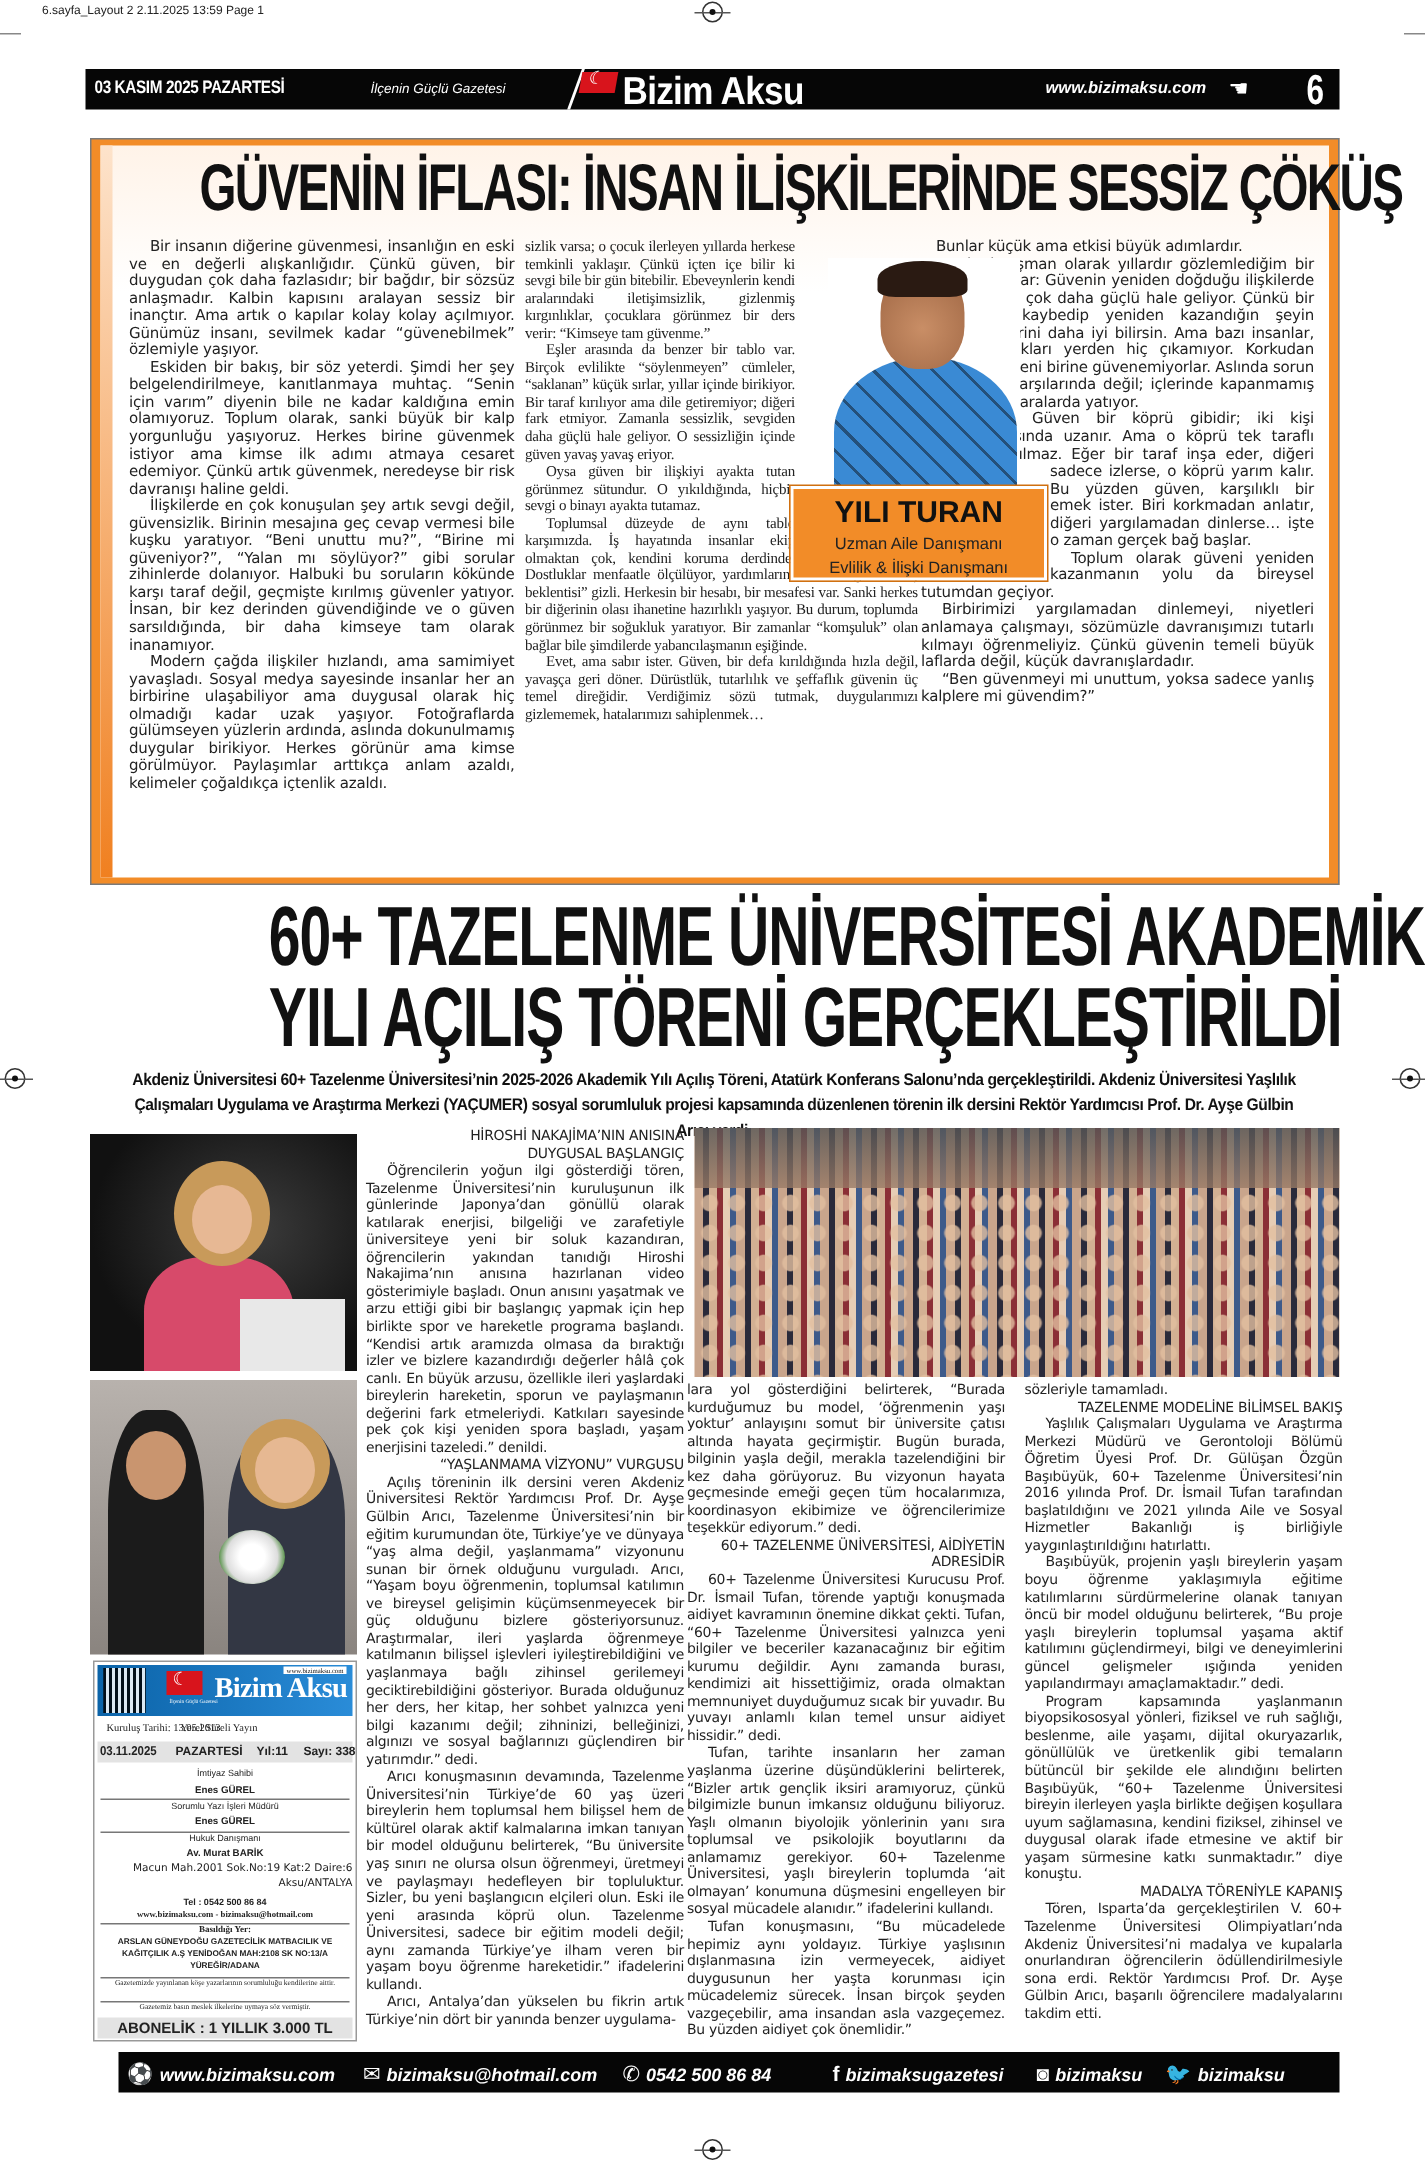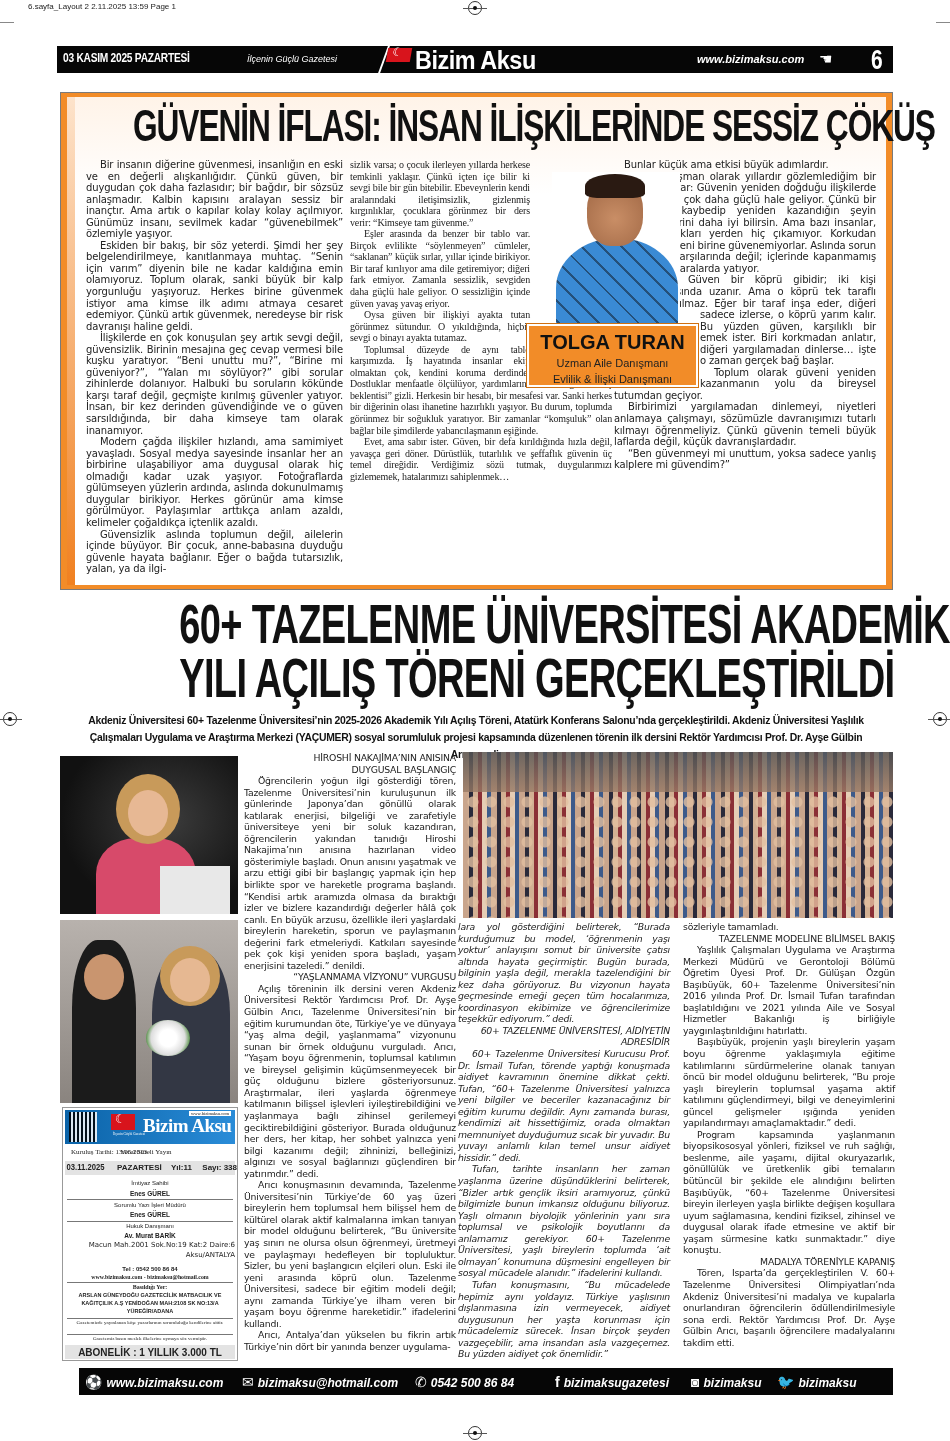--- a/index.html
+++ b/index.html
@@ -114,21 +114,20 @@
     <div class="box1-strip"></div>
   </div>
 </div>
 <div class="h1" style="top:100px;">GÜVENİN İFLASI: İNSAN İLİŞKİLERİNDE SESSİZ ÇÖKÜŞ</div>
 
 <div class="col" style="left:86px; top:159px; width:257px;">
   <p>Bir insanın diğerine güvenmesi, insanlığın en eski ve en değerli alışkanlığıdır. Çünkü güven, bir duygudan çok daha fazlasıdır; bir bağdır, bir sözsüz anlaşmadır. Kalbin kapısını aralayan sessiz bir inançtır. Ama artık o kapılar kolay kolay açılmıyor. Günümüz insanı, sevilmek kadar “güvenebilmek” özlemiyle yaşıyor.</p>
   <p>Eskiden bir bakış, bir söz yeterdi. Şimdi her şey belgelendirilmeye, kanıtlanmaya muhtaç. “Senin için varım” diyenin bile ne kadar kaldığına emin olamıyoruz. Toplum olarak, sanki büyük bir kalp yorgunluğu yaşıyoruz. Herkes birine güvenmek istiyor ama kimse ilk adımı atmaya cesaret edemiyor. Çünkü artık güvenmek, neredeyse bir risk davranışı haline geldi.</p>
   <p>İlişkilerde en çok konuşulan şey artık sevgi değil, güvensizlik. Birinin mesajına geç cevap vermesi bile kuşku yaratıyor. “Beni unuttu mu?”, “Birine mi güveniyor?”, “Yalan mı söylüyor?” gibi sorular zihinlerde dolanıyor. Halbuki bu soruların kökünde karşı taraf değil, geçmişte kırılmış güvenler yatıyor. İnsan, bir kez derinden güvendiğinde ve o güven sarsıldığında, bir daha kimseye tam olarak inanamıyor.</p>
   <p>Modern çağda ilişkiler hızlandı, ama samimiyet yavaşladı. Sosyal medya sayesinde insanlar her an birbirine ulaşabiliyor ama duygusal olarak hiç olmadığı kadar uzak yaşıyor. Fotoğraflarda gülümseyen yüzlerin ardında, aslında dokunulmamış duygular birikiyor. Herkes görünür ama kimse görülmüyor. Paylaşımlar arttıkça anlam azaldı, kelimeler çoğaldıkça içtenlik azaldı.</p>
-  <p>Güvensizlik aslında toplumun değil, ailelerin içinde büyüyor. Bir çocuk, anne-babasına duyduğu güvenle hayata bağlanır. Eğer o bağda tutarsızlık, yalan, ya da ilgi-</p>
 </div>
 
 <div class="col" style="left:350px; top:159px; width:262px;font-family:Liberation Serif, serif;">
   <div style="float:right; width:82px; height:212px; shape-outside: inset(0);"></div>
   <p class="noind">sizlik varsa; o çocuk ilerleyen yıllarda herkese temkinli yaklaşır. Çünkü içten içe bilir ki sevgi bile bir gün bitebilir. Ebeveynlerin kendi aralarındaki iletişimsizlik, gizlenmiş kırgınlıklar, çocuklara görünmez bir ders verir: “Kimseye tam güvenme.”</p>
   <p>Eşler arasında da benzer bir tablo var. Birçok evlilikte “söylenmeyen” cümleler, “saklanan” küçük sırlar, yıllar içinde birikiyor. Bir taraf kırılıyor ama dile getiremiyor; diğeri fark etmiyor. Zamanla sessizlik, sevgiden daha güçlü hale geliyor. O sessizliğin içinde güven yavaş yavaş eriyor.</p>
   <p>Oysa güven bir ilişkiyi ayakta tutan görünmez sütundur. O yıkıldığında, hiçbir sevgi o binayı ayakta tutamaz.</p>
   <p>Toplumsal düzeyde de aynı tablo karşımızda. İş hayatında insanlar ekip olmaktan çok, kendini koruma derdinde. Dostluklar menfaatle ölçülüyor, yardımların ardında “geri dönüş beklentisi” gizli. Herkesin bir hesabı, bir mesafesi var. Sanki herkes bir diğerinin olası ihanetine hazırlıklı yaşıyor. Bu durum, toplumda görünmez bir soğukluk yaratıyor. Bir zamanlar “komşuluk” olan bağlar bile şimdilerde yabancılaşmanın eşiğinde.</p>
   <p>Evet, ama sabır ister. Güven, bir defa kırıldığında hızla değil, yavaşça geri döner. Dürüstlük, tutarlılık ve şeffaflık güvenin üç temel direğidir. Verdiğimiz sözü tutmak, duygularımızı gizlememek, hatalarımızı sahiplenmek…</p>
 </div>
@@ -147,21 +146,21 @@
   <p>Birbirimizi yargılamadan dinlemeyi, niyetleri anlamaya çalışmayı, sözümüzle davranışımızı tutarlı kılmayı öğrenmeliyiz. Çünkü güvenin temeli büyük laflarda değil, küçük davranışlardadır.</p>
   <p>“Ben güvenmeyi mi unuttum, yoksa sadece yanlış kalplere mi güvendim?”</p>
 </div>
 
 <div class="author-photo">
   <div class="body"></div>
   <div class="head"></div>
   <div class="hair"></div>
 </div>
 <div class="author-card">
-  <div class="author-name">TOLGA TURAN</div>
+  <div class="author-name">YILI TURAN</div>
   <div class="author-role" style="top:31px;">Uzman Aile Danışmanı</div>
   <div class="author-role" style="top:47px;">Evlilik &amp; İlişki Danışmanı</div>
 </div>
 
 <div class="h2" style="top:596px;">60+ TAZELENME ÜNİVERSİTESİ AKADEMİK</div>
 <div class="h2" style="top:650px;">YILI AÇILIŞ TÖRENİ GERÇEKLEŞTİRİLDİ</div>
 <div class="lead">Akdeniz Üniversitesi 60+ Tazelenme Üniversitesi’nin 2025-2026 Akademik Yılı Açılış Töreni, Atatürk Konferans Salonu’nda gerçekleştirildi. Akdeniz Üniversitesi Yaşlılık Çalışmaları Uygulama ve Araştırma Merkezi (YAÇUMER) sosyal sorumluluk projesi kapsamında düzenlenen törenin ilk dersini Rektör Yardımcısı Prof. Dr. Ayşe Gülbin Arıcı verdi.</div>
 
 <div class="photo photo-a">
   <div class="woman-body"></div>
@@ -184,21 +183,21 @@
 
 <div class="col2" style="left:244px; top:752px; width:212px;">
   <p class="sub">HİROSHİ NAKAJİMA’NIN ANISINA DUYGUSAL BAŞLANGIÇ</p>
   <p>Öğrencilerin yoğun ilgi gösterdiği tören, Tazelenme Üniversitesi’nin kuruluşunun ilk günlerinde Japonya’dan gönüllü olarak katılarak enerjisi, bilgeliği ve zarafetiyle üniversiteye yeni bir soluk kazandıran, öğrencilerin yakından tanıdığı Hiroshi Nakajima’nın anısına hazırlanan video gösterimiyle başladı. Onun anısını yaşatmak ve arzu ettiği gibi bir başlangıç yapmak için hep birlikte spor ve hareketle programa başlandı. “Kendisi artık aramızda olmasa da bıraktığı izler ve bizlere kazandırdığı değerler hâlâ çok canlı. En büyük arzusu, özellikle ileri yaşlardaki bireylerin hareketin, sporun ve paylaşmanın değerini fark etmeleriydi. Katkıları sayesinde pek çok kişi yeniden spora başladı, yaşam enerjisini tazeledi.” denildi.</p>
   <p class="sub">“YAŞLANMAMA VİZYONU” VURGUSU</p>
   <p>Açılış töreninin ilk dersini veren Akdeniz Üniversitesi Rektör Yardımcısı Prof. Dr. Ayşe Gülbin Arıcı, Tazelenme Üniversitesi’nin bir eğitim kurumundan öte, Türkiye’ye ve dünyaya “yaş alma değil, yaşlanmama” vizyonunu sunan bir örnek olduğunu vurguladı. Arıcı, “Yaşam boyu öğrenmenin, toplumsal katılımın ve bireysel gelişimin küçümsenmeyecek bir güç olduğunu bizlere gösteriyorsunuz. Araştırmalar, ileri yaşlarda öğrenmeye katılmanın bilişsel işlevleri iyileştirebildiğini ve yaşlanmaya bağlı zihinsel gerilemeyi geciktirebildiğini gösteriyor. Burada olduğunuz her ders, her kitap, her sohbet yalnızca yeni bilgi kazanımı değil; zihninizi, belleğinizi, algınızı ve sosyal bağlarınızı güçlendiren bir yatırımdır.” dedi.</p>
   <p>Arıcı konuşmasının devamında, Tazelenme Üniversitesi’nin Türkiye’de 60 yaş üzeri bireylerin hem toplumsal hem bilişsel hem de kültürel olarak aktif kalmalarına imkan tanıyan bir model olduğunu belirterek, “Bu üniversite yaş sınırı ne olursa olsun öğrenmeyi, üretmeyi ve paylaşmayı hedefleyen bir topluluktur. Sizler, bu yeni başlangıcın elçileri olun. Eski ile yeni arasında köprü olun. Tazelenme Üniversitesi, sadece bir eğitim modeli değil; aynı zamanda Türkiye’ye ilham veren bir yaşam boyu öğrenme hareketidir.” ifadelerini kullandı.</p>
   <p>Arıcı, Antalya’dan yükselen bu fikrin artık Türkiye’nin dört bir yanında benzer uygulama-</p>
 </div>
 
-<div class="col2" style="left:458px; top:921px; width:212px;font-style:italic;">
+<div class="col2" style="left:458px; top:921px; width:212px;">
   <p class="noind">lara yol gösterdiğini belirterek, “Burada kurduğumuz bu model, ‘öğrenmenin yaşı yoktur’ anlayışını somut bir üniversite çatısı altında hayata geçirmiştir. Bugün burada, bilginin yaşla değil, merakla tazelendiğini bir kez daha görüyoruz. Bu vizyonun hayata geçmesinde emeği geçen tüm hocalarımıza, koordinasyon ekibimize ve öğrencilerimize teşekkür ediyorum.” dedi.</p>
   <p class="sub">60+ TAZELENME ÜNİVERSİTESİ, AİDİYETİN ADRESİDİR</p>
   <p>60+ Tazelenme Üniversitesi Kurucusu Prof. Dr. İsmail Tufan, törende yaptığı konuşmada aidiyet kavramının önemine dikkat çekti. Tufan, “60+ Tazelenme Üniversitesi yalnızca yeni bilgiler ve beceriler kazanacağınız bir eğitim kurumu değildir. Aynı zamanda burası, kendimizi ait hissettiğimiz, orada olmaktan memnuniyet duyduğumuz sıcak bir yuvadır. Bu yuvayı anlamlı kılan temel unsur aidiyet hissidir.” dedi.</p>
   <p>Tufan, tarihte insanların her zaman yaşlanma üzerine düşündüklerini belirterek, “Bizler artık gençlik iksiri aramıyoruz, çünkü bilgimizle bunun imkansız olduğunu biliyoruz. Yaşlı olmanın biyolojik yönlerinin yanı sıra toplumsal ve psikolojik boyutlarını da anlamamız gerekiyor. 60+ Tazelenme Üniversitesi, yaşlı bireylerin toplumda ‘ait olmayan’ konumuna düşmesini engelleyen bir sosyal mücadele alanıdır.” ifadelerini kullandı.</p>
   <p>Tufan konuşmasını, “Bu mücadelede hepimiz aynı yoldayız. Türkiye yaşlısının dışlanmasına izin vermeyecek, aidiyet duygusunun her yaşta korunması için mücadelemiz sürecek. İnsan birçok şeyden vazgeçebilir, ama insandan asla vazgeçemez. Bu yüzden aidiyet çok önemlidir.”</p>
 </div>
 
 <div class="col2" style="left:683px; top:921px; width:212px;">
   <p class="noind">sözleriyle tamamladı.</p>
   <p class="sub">TAZELENME MODELİNE BİLİMSEL BAKIŞ</p>

